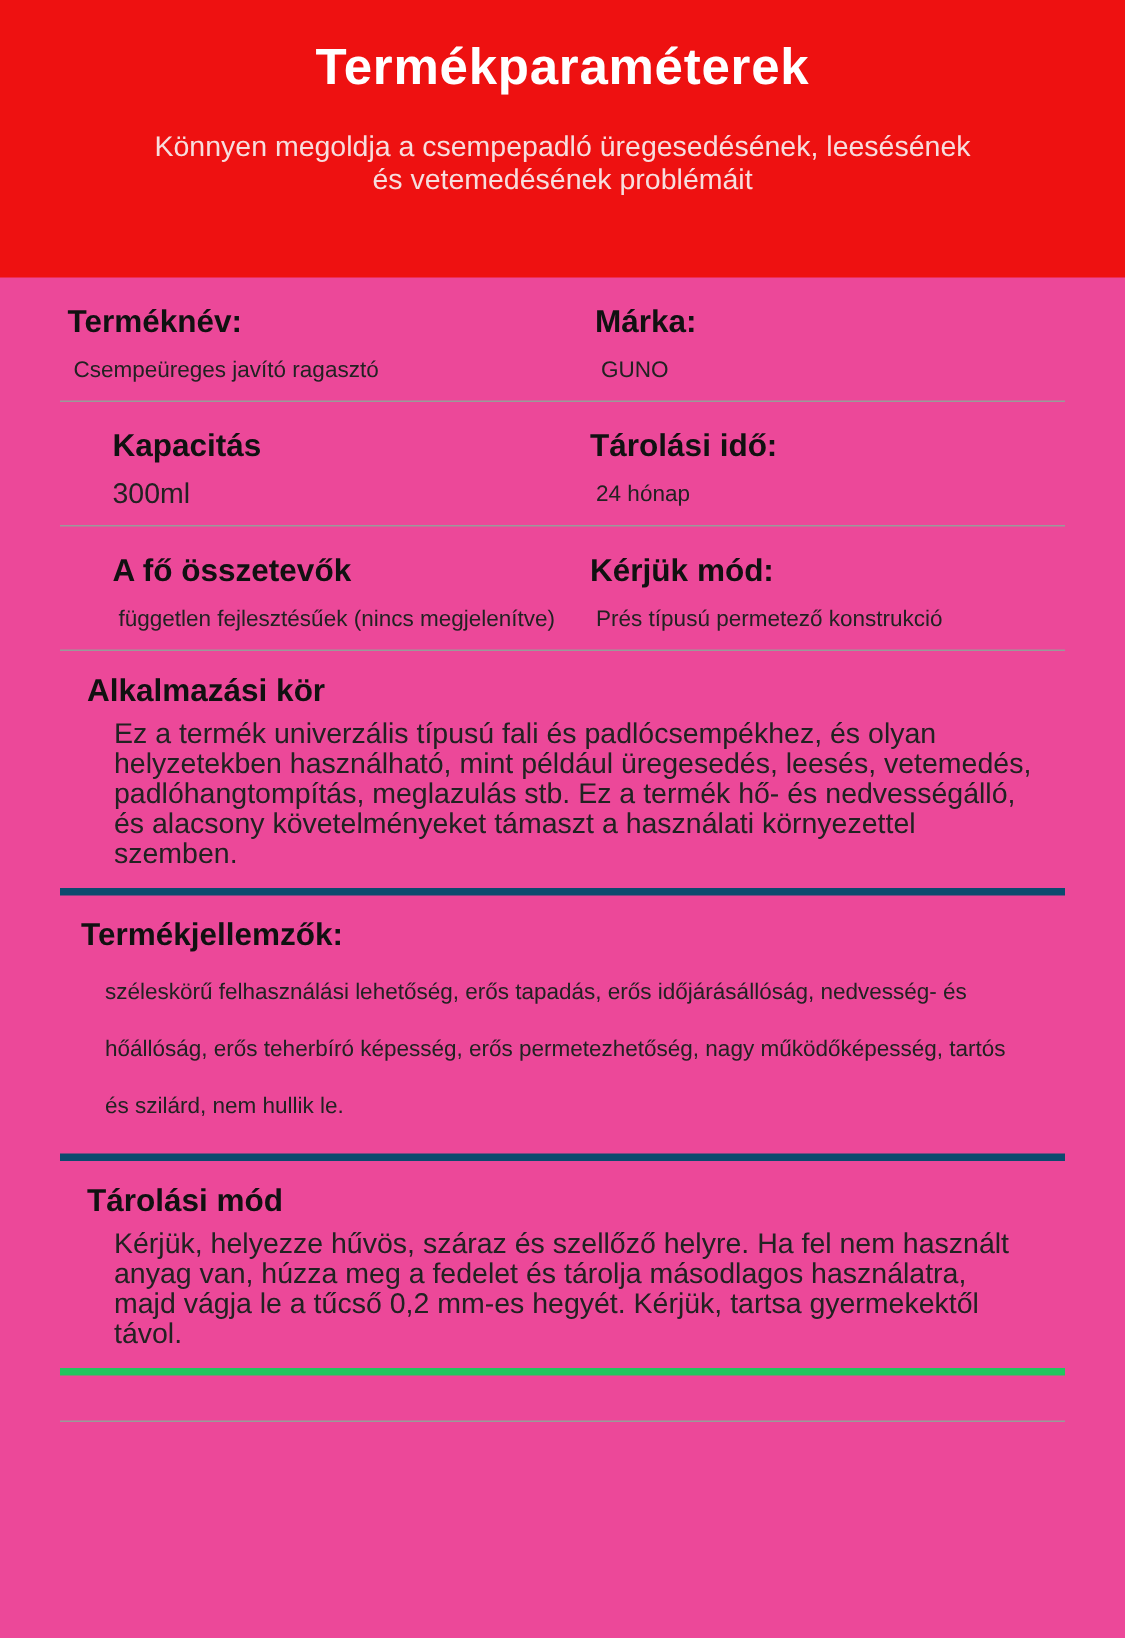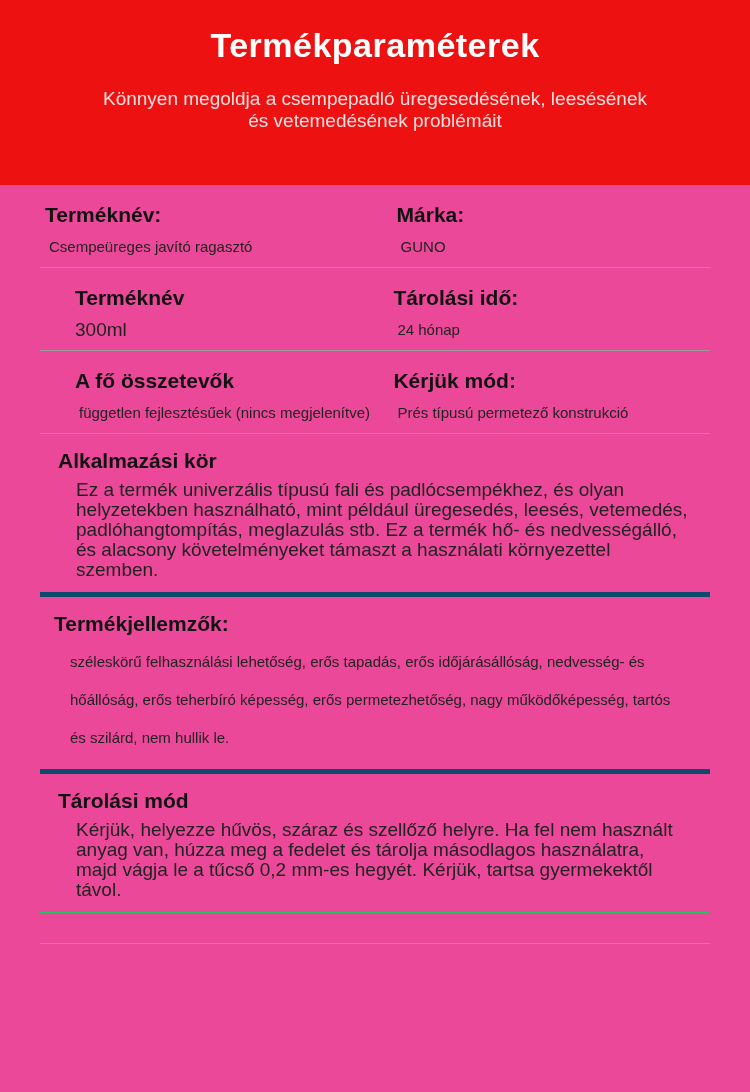--- a/index.html
+++ b/index.html
@@ -124,21 +124,21 @@
     line-height: 38px;
     padding-left: 30px;
   }
   .block-title.indent-sm {
     padding-left: 14px;
   }
   .block-title.indent-xs {
     padding-left: 18px;
   }
   .block.no-border {
-    border-bottom: 1px solid #22c55e;
+    border-bottom: 5px solid #22c55e;
   }
   .tail-rule {
     margin: 0 40px;
     border-bottom: 1px solid #9a9a9a;
     height: 30px;
   }
 </style>
 </head>
 <body>
 
@@ -157,21 +157,21 @@
         <div class="spec-value">Csempeüreges javító ragasztó</div>
       </div>
       <div class="spec-col left">
         <div class="spec-label">Márka:</div>
         <div class="spec-value">GUNO</div>
       </div>
     </div>
 
     <div class="spec-row">
       <div class="spec-col left">
-        <div class="spec-label">Terméknév</div>
+        <div class="spec-label">Kapacitás</div>
         <div class="spec-value big">300ml</div>
       </div>
       <div class="spec-col right">
         <div class="spec-label">Tárolási idő:</div>
         <div class="spec-value">24 hónap</div>
       </div>
     </div>
 
     <div class="spec-row">
       <div class="spec-col left">

